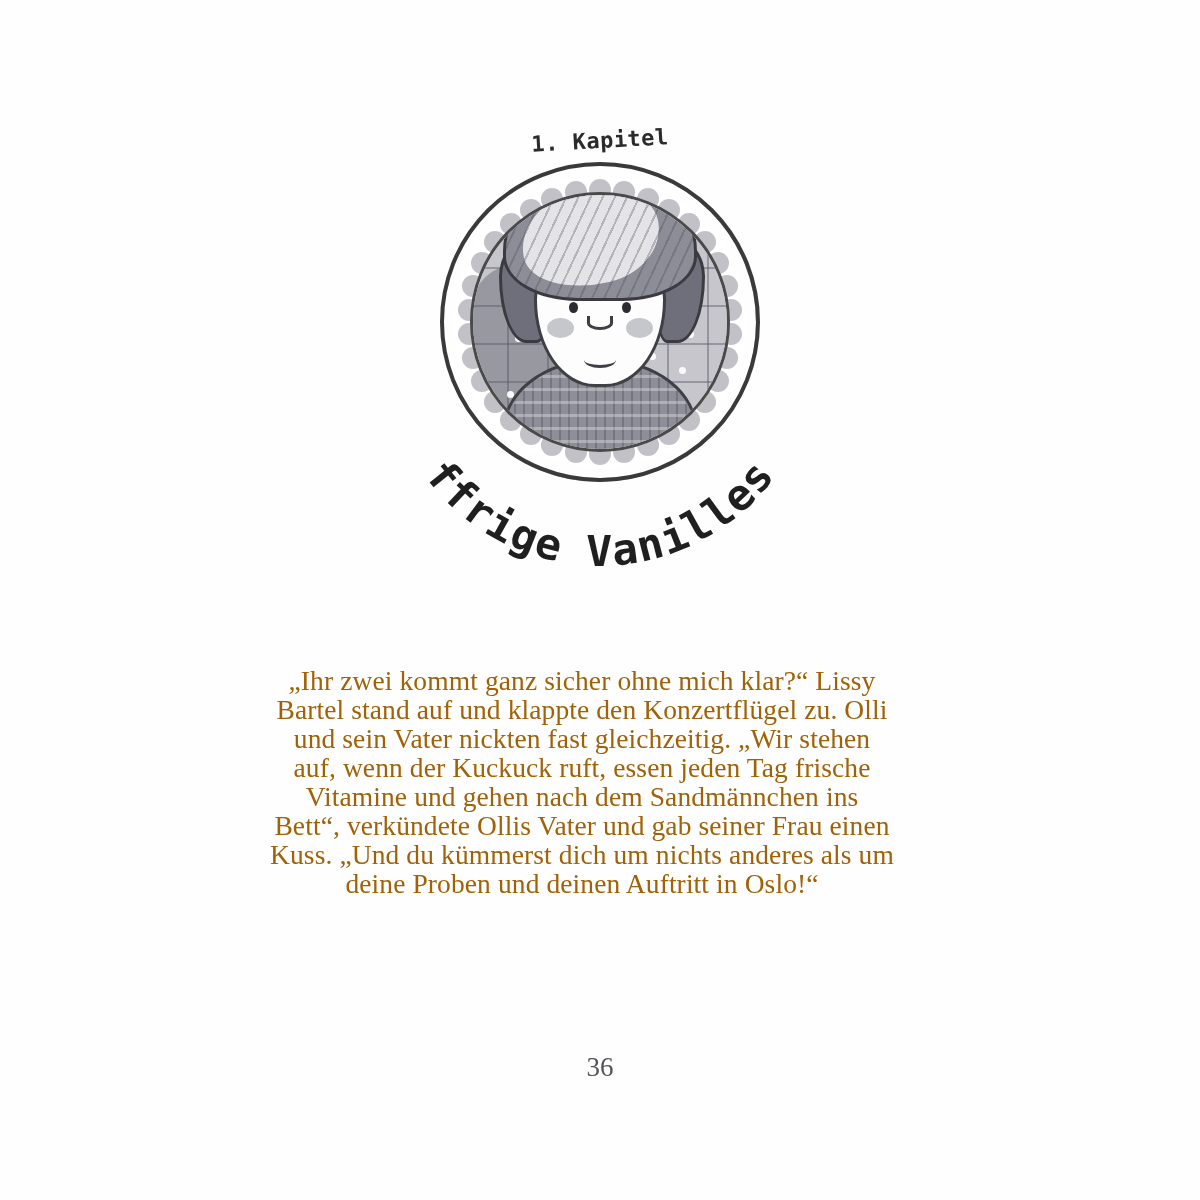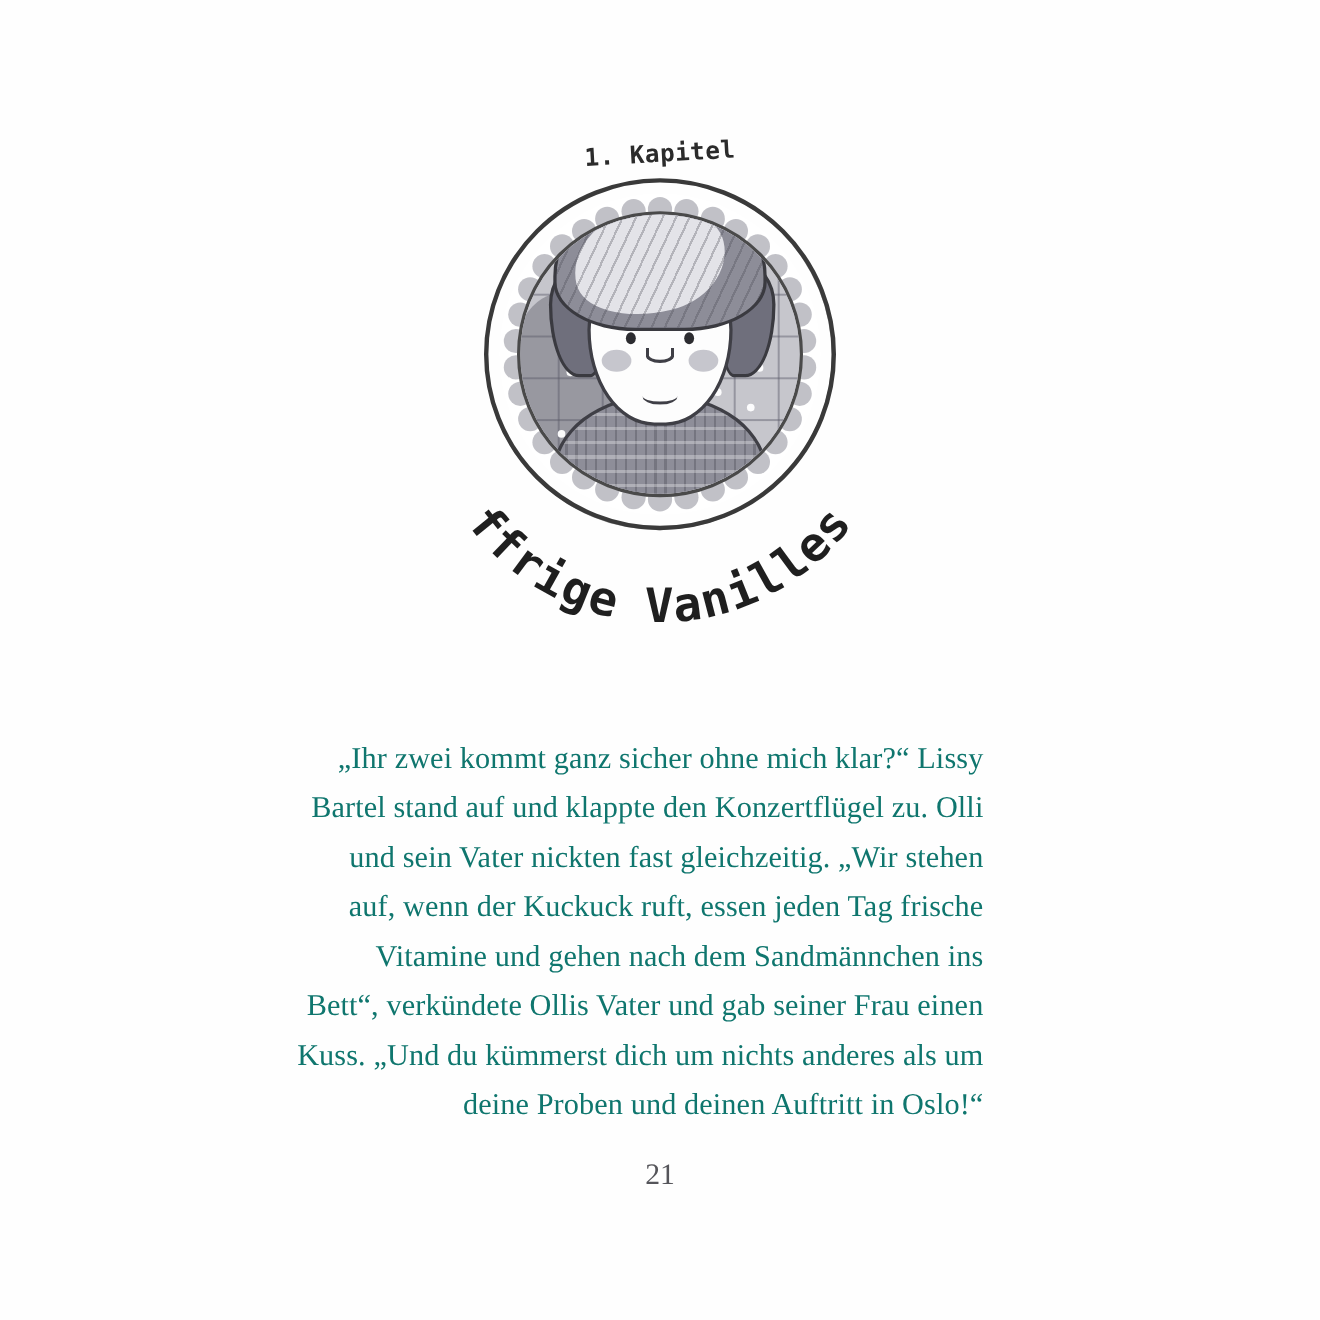--- a/index.html
+++ b/index.html
@@ -324,23 +324,23 @@
     fill: #1f1f1f;
   }
 
   
   .body-text {
     position: absolute;
     left: 270px;
     top: 638px;
     width: 624px;
     font-size: 27.5px;
-    line-height: 45px;
-    color: #0f766e;
-    text-align: right;
+    line-height: 29px;
+    color: #a16207;
+    text-align: center;
     letter-spacing: .1px;
   }
 
   .folio {
     position: absolute;
     left: 0;
     top: 1052px;
     width: 1200px;
     text-align: center;
     font-size: 27px;
@@ -455,15 +455,15 @@
         <text>
           <textPath href="#titleArcPath" startOffset="50%" text-anchor="middle" id="arc-title-textpath">Pfeffrige Vanillesoße</textPath>
         </text>
       </svg>
     </div>
 
   </div>
 
   <p class="body-text">„Ihr zwei kommt ganz sicher ohne mich klar?“ Lissy Bartel stand auf und klappte den Konzertflügel zu. Olli und sein Vater nickten fast gleichzeitig. „Wir stehen auf, wenn der Kuckuck ruft, essen jeden Tag frische Vitamine und gehen nach dem Sandmännchen ins Bett“, verkündete Ollis Vater und gab seiner Frau einen Kuss. „Und du kümmerst dich um nichts anderes als um deine Proben und deinen Auftritt in Oslo!“</p>
 
-  <div class="folio">21</div>
+  <div class="folio">36</div>
 
 </div>
 
 </body></html>

